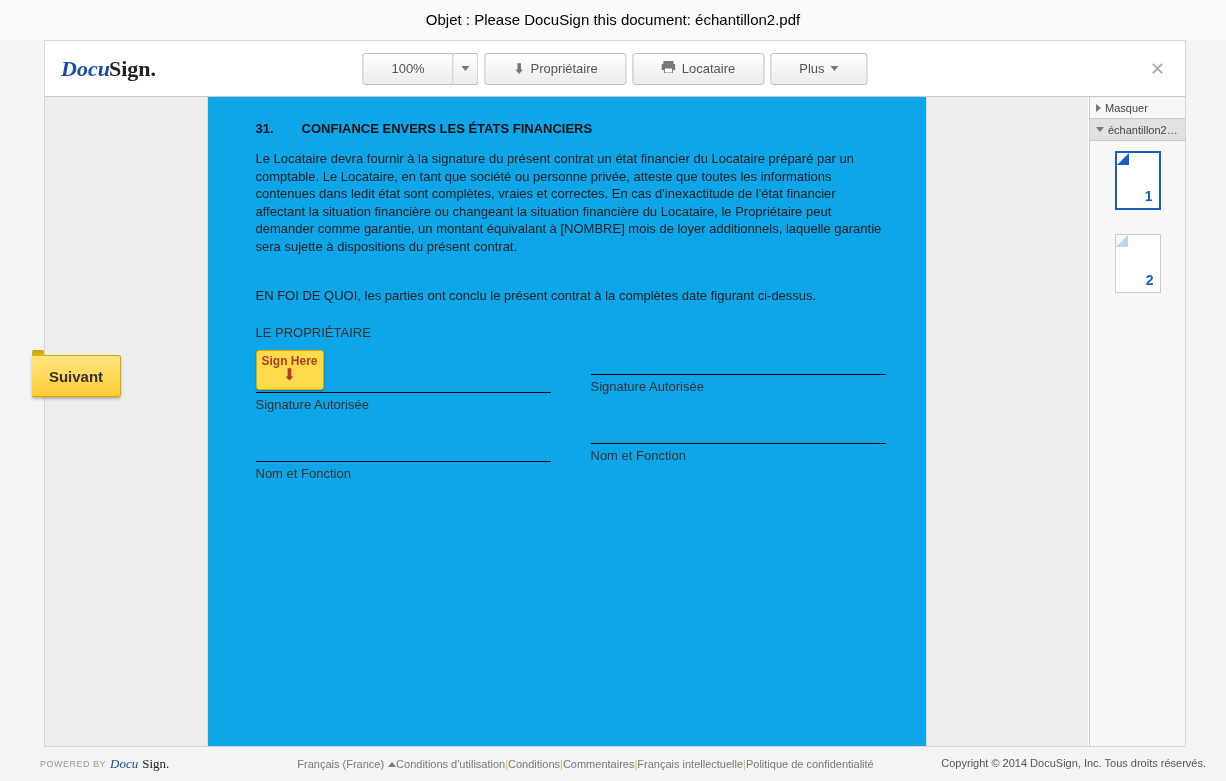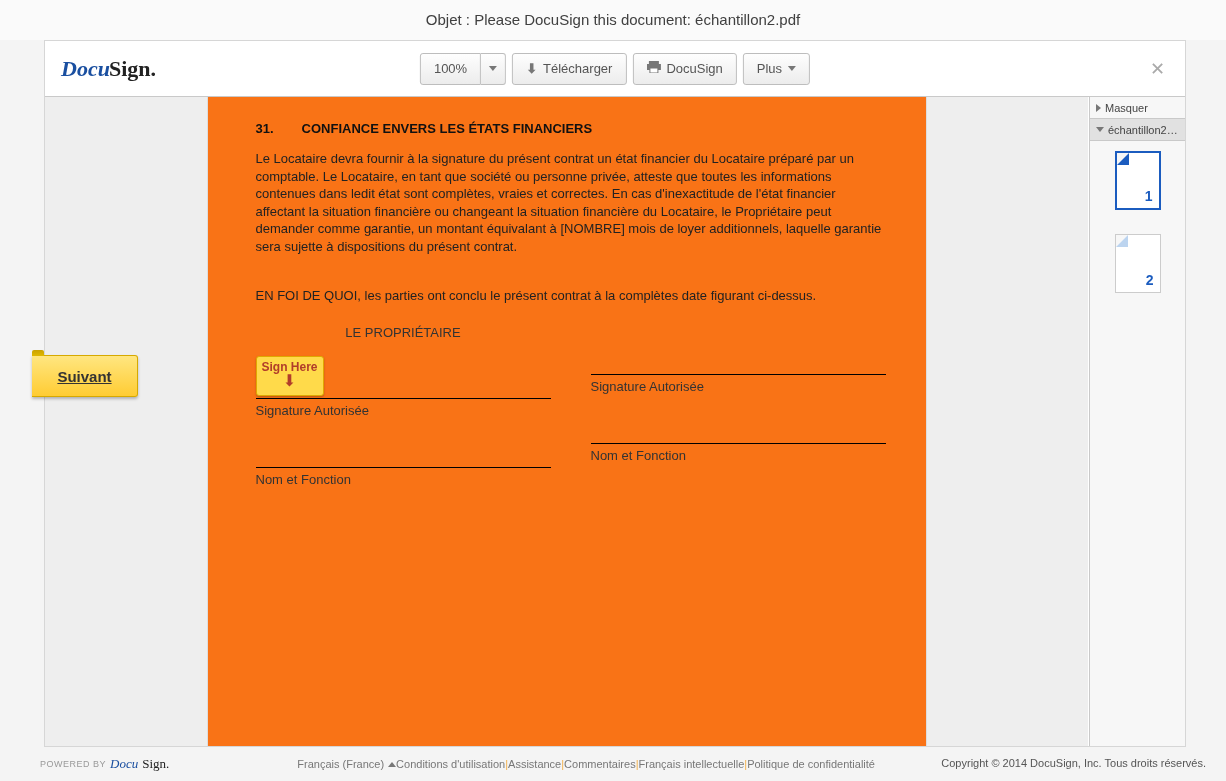--- a/index.html
+++ b/index.html
@@ -12,21 +12,21 @@
     height: 781px;
     overflow: hidden;
     font-size: 13px;
     color: #333;
   }
   .subject-bar {
     width: 100%;
     height: 40px;
     line-height: 40px;
     text-align: center;
-    color: #404040;
+    color: #000000;
     font-size: 15px;
     background: #fafafa;
   }
   .app-frame {
     position: absolute;
     top: 40px;
     left: 44px;
     right: 40px;
     bottom: 34px;
     background: #fff;
@@ -50,21 +50,21 @@
     transform: translateX(-50%);
     display: flex;
     gap: 6px;
     align-items: center;
   }
   .btn {
     height: 32px;
     display: inline-flex;
     align-items: center;
     gap: 6px;
-    padding: 0 13px;
+    padding: 0 28px;
     border: 1px solid #bdbdbd;
     background: linear-gradient(#fefefe, #ececec);
     border-radius: 3px;
     color: #555;
     font-size: 13px;
     cursor: pointer;
   }
   .btn .caret { width: 0; height: 0; border-left: 4px solid transparent; border-right: 4px solid transparent; border-top: 5px solid #777; }
   .zoom-group { display: flex; }
   .zoom-value { border-top-right-radius: 0; border-bottom-right-radius: 0; }
@@ -82,34 +82,34 @@
     top: 56px;
     bottom: 0;
     left: 0;
     right: 97px;
     background: #eee;
     display: flex;
     justify-content: center;
   }
   .page {
     width: 720px;
-    background: #f97316;
+    background: #0ea5e9;
     border-left: 1px solid #ddd;
     border-right: 1px solid #ddd;
     height: 100%;
     padding: 24px 40px 20px 48px;
     position: relative;
   }
   .sec-title-row { display: flex; gap: 28px; font-weight: bold; color: #111; margin-bottom: 14px; }
   .sec-num { }
   .sec-title { }
   .body-text { font-size: 13px; line-height: 1.35; color: #222; }
   .sig-cols { display: flex; gap: 40px; margin-top: 20px; }
   .sig-col { flex: 1; }
-  .sig-header { margin-bottom: 16px; text-align: center; }
+  .sig-header { margin-bottom: 10px; }
   .sig-line { border-bottom: 1px solid #000; height: 40px; margin-top: 10px; }
   .sig-label { margin-top: 4px; }
   .sign-here {
     position: absolute;
     background: #ffda4a;
     border: 1px solid #e0a800;
     border-radius: 3px;
     width: 68px;
     height: 40px;
     display: flex;
@@ -184,35 +184,34 @@
     bottom: 4px; right: 6px;
     color: #1b5cbf;
     font-weight: bold;
     font-size: 14px;
   }
   
   .next-btn {
     position: absolute;
     top: 355px;
     left: 32px;
-    width: 106px;
+    width: 89px;
     height: 42px;
     background: linear-gradient(#ffe680, #ffcc33);
     border: 1px solid #d6a900;
     border-left: none;
     border-radius: 0 3px 3px 0;
     display: flex;
     align-items: center;
     justify-content: center;
     font-size: 15px;
     font-weight: bold;
     color: #333;
     box-shadow: 0 2px 3px rgba(0,0,0,0.25);
     cursor: pointer;
-    text-decoration: underline;
   }
   .next-btn::before {
     content: "";
     position: absolute;
     top: -6px; left: 0;
     width: 12px; height: 6px;
     background: linear-gradient(#c9a100, #e0b800);
     border-radius: 2px 2px 0 0;
   }
   
@@ -255,31 +254,31 @@
 
     <div class="toolbar-center">
       <div class="zoom-group">
         <div class="btn zoom-value">100%</div>
         <div class="btn zoom-caret-btn">
           <span class="caret"></span>
         </div>
       </div>
       <div class="btn">
         <span style="font-weight:bold;color:#777;">⬇</span>
-        <span>Télécharger</span>
+        <span>Propriétaire</span>
       </div>
       <div class="btn">
         <span>
           <svg width="14" height="12" viewBox="0 0 14 12">
               <rect x="2" y="0" width="10" height="3" fill="#777"></rect>
               <rect x="0" y="3" width="14" height="6" fill="#777"></rect>
               <rect x="3" y="7" width="8" height="5" fill="#fff" stroke="#777"></rect>
             </svg>
         </span>
-        <span>DocuSign</span>
+        <span>Locataire</span>
       </div>
       <div class="btn">
         <span>Plus</span>
         <span class="caret"></span>
       </div>
     </div>
 
     <div class="close-x">
       <span>✕</span>
     </div>
@@ -354,21 +353,21 @@
     <span class="mini-logo">Docu</span>
       <span class="mini-logo2">Sign.</span>
   </div>
   <div class="footer-links">
     <span class="lang-sel">
       <span>Français (France)</span>
       <span class="lang-caret"></span>
     </span>
     <a>Conditions d'utilisation</a>
     <span class="sep">|</span>
-    <a>Assistance</a>
+    <a>Conditions</a>
     <span class="sep">|</span>
     <a>Commentaires</a>
     <span class="sep">|</span>
     <a>Français intellectuelle</a>
     <span class="sep">|</span>
     <a>Politique de confidentialité</a>
   </div>
   <div class="copyright">Copyright © 2014 DocuSign, Inc. Tous droits réservés.</div>
 </div>
 

